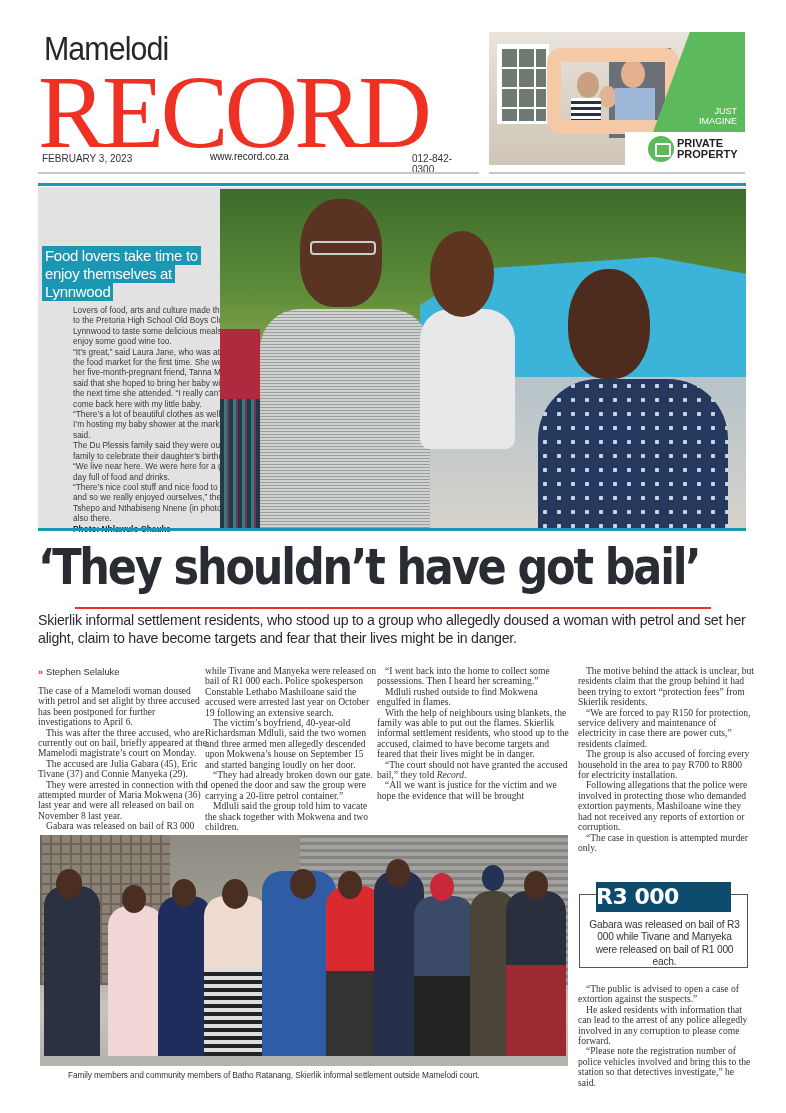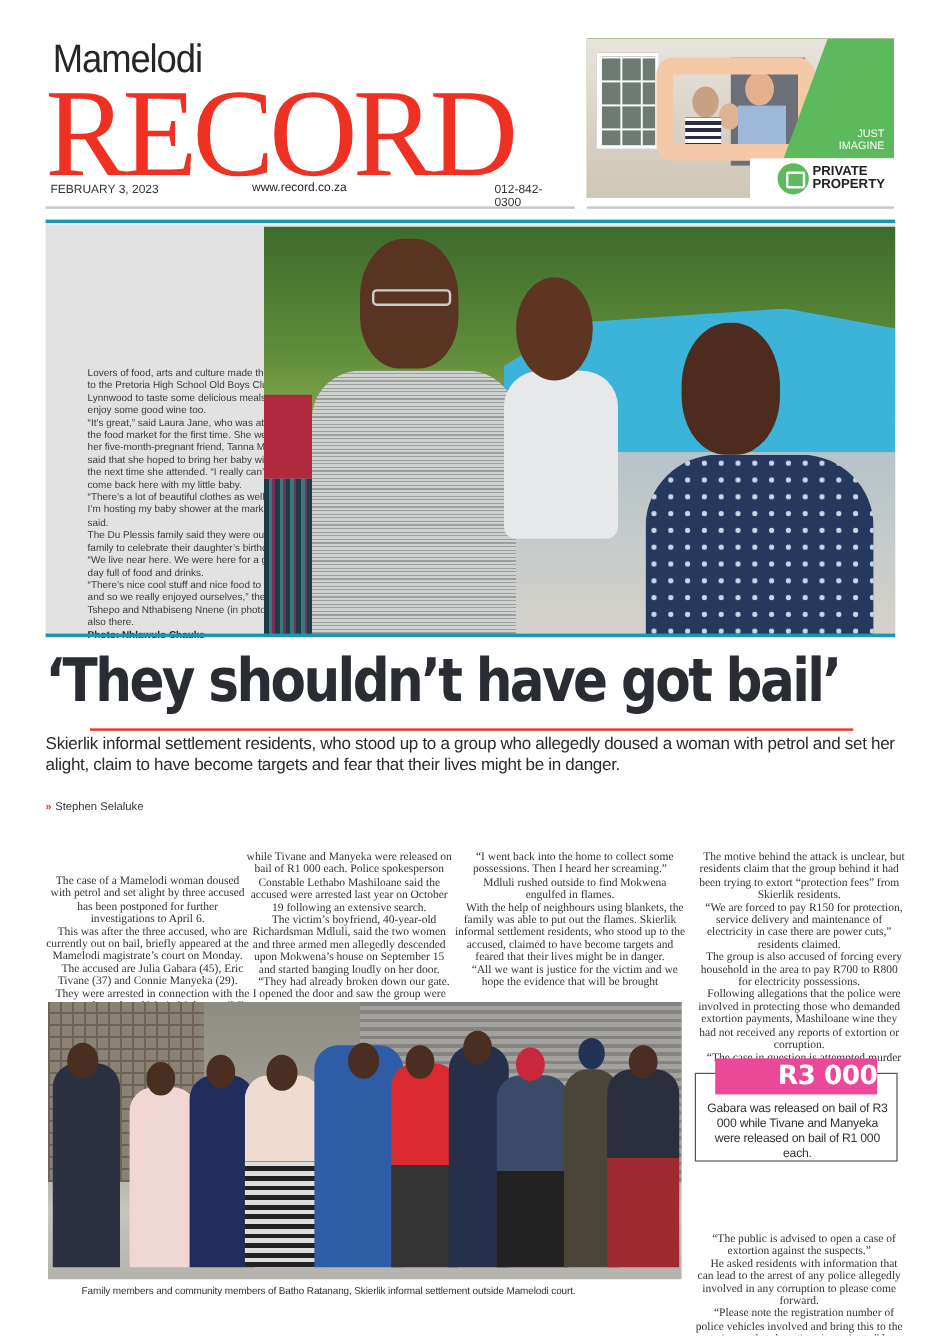--- a/index.html
+++ b/index.html
@@ -57,32 +57,32 @@
   .p-cloth { left: 0; top: 210px; width: 60px; height: 131px; background: repeating-linear-gradient(90deg, #1f3b4a 0 4px, #3b7a7c 4px 7px, #7a2f5a 7px 9px); }
 
   
   .headline { position: absolute; left: 38px; top: 538px; width: 710px; font-family: "DejaVu Sans", sans-serif; font-weight: bold; font-size: 50px; line-height: 58px; color: #2a2c33; letter-spacing: -2.5px; transform: scaleX(0.86); transform-origin: left; white-space: nowrap; }
   .red-rule { position: absolute; left: 75px; top: 607px; width: 636px; height: 2px; background: #ef3124; }
   .standfirst { position: absolute; left: 38px; top: 612px; width: 712px; font-family: "Liberation Sans", sans-serif; font-size: 14.2px; line-height: 17.5px; color: #2a2a2a; letter-spacing: -0.25px; }
 
   
   .byline { position: absolute; left: 38px; top: 666px; font-size: 9.4px; color: #333; }
   .byline-icon { color: #ef3124; font-weight: bold; font-size: 9px; margin-right: 3px; }
-  .col { position: absolute; font-family: "Liberation Serif", serif; font-size: 9.6px; line-height: 10.4px; color: #333; text-align: center; margin-top: 44px; }
+  .col { position: absolute; font-family: "Liberation Serif", serif; font-size: 9.6px; line-height: 10.4px; color: #333; text-align: left; }
   .col p { margin: 0; }
   .col p.i { text-indent: 8px; }
   .col1 { left: 38px; top: 686px; width: 170px; }
   .col2 { left: 205px; top: 666px; width: 172px; }
   .col3 { left: 377px; top: 666px; width: 196px; }
   .col4 { left: 578px; top: 666px; width: 176px; }
   .col4b { left: 578px; top: 984px; width: 176px; }
 
   
   .factbox { position: absolute; left: 579px; top: 894px; width: 169px; height: 74px; border: 1px solid #555; }
-  .factbox-tag { position: absolute; left: 16px; top: -13px; width: 135px; height: 30px; background: #ec4899; color: #fff; font-family: "DejaVu Sans", sans-serif; font-weight: bold; font-size: 22px; line-height: 30px; text-align: right; transform: scaleX(1); letter-spacing: -0.5px; }
+  .factbox-tag { position: absolute; left: 16px; top: -13px; width: 135px; height: 30px; background: #0c4a6e; color: #fff; font-family: "DejaVu Sans", sans-serif; font-weight: bold; font-size: 22px; line-height: 30px; text-align: left; transform: scaleX(1); letter-spacing: -0.5px; }
   .factbox-text { position: absolute; left: 6px; top: 24px; width: 157px; font-size: 10.2px; line-height: 12.4px; text-align: center; color: #333; letter-spacing: -0.2px; }
 
   
   .group-photo { position: absolute; left: 40px; top: 835px; width: 528px; height: 231px; overflow: hidden;
     background: linear-gradient(180deg, #8f8c83 0%, #a5a299 50%, #c8c5bf 75%, #b4b2ad 100%); }
   .gp-fence { position: absolute; left: 0; top: 0; width: 130px; height: 150px; background: repeating-linear-gradient(90deg, #6e655a 0 2px, transparent 2px 10px), repeating-linear-gradient(0deg, #6e655a 0 2px, #8b8275 2px 10px); }
   .gp-shutter { position: absolute; left: 260px; top: 0; width: 268px; height: 150px; background: repeating-linear-gradient(0deg, #858480 0 3px, #a3a29e 3px 7px); }
   .gp-person { position: absolute; bottom: 10px; border-radius: 20px 20px 0 0; }
   .gp-head { position: absolute; border-radius: 50%; background: #4a2e22; }
   .caption { position: absolute; left: 40px; top: 1070px; font-size: 8.3px; color: #333; letter-spacing: -0.1px; padding-left: 28px; }
@@ -123,20 +123,21 @@
   <div class="ad-logo"></div>
   <div class="ad-brand">
     <div>PRIVATE</div>
     <div>PROPERTY</div>
   </div>
 </div>
 <div class="rule-grey" style="left:489px; top:172px; width:256px;"></div>
 
 <div class="teal-rule" style="top:183px;"></div>
 <div class="feature">
+  <div class="feature-title"><span>Food lovers take time to enjoy themselves at Lynnwood</span></div>
   <div class="feature-body">
     <p>Lovers of food, arts and culture made their way to the Pretoria High School Old Boys Club in Lynnwood to taste some delicious meals and enjoy some good wine too.</p>
     <p>“It’s great,” said Laura Jane, who was attending the food market for the first time. She went with her five-month-pregnant friend, Tanna May, who said that she hoped to bring her baby with her the next time she attended. “I really can’t wait to come back here with my little baby.</p>
     <p>“There’s a lot of beautiful clothes as well and I’m hosting my baby shower at the market,” she said.</p>
     <p>The Du Plessis family said they were out as a family to celebrate their daughter’s birthday. “We live near here. We were here for a good day full of food and drinks.</p>
     <p>“There’s nice cool stuff and nice food to try out and so we really enjoyed ourselves,” they said. Tshepo and Nthabiseng Nnene (in photo) were also there.</p>
     <p class="feature-credit">Photo: Nhlawulo Chauke</p>
   </div>
   <div class="feature-photo">
     <div class="tent"></div>
@@ -173,27 +174,28 @@
   <p>while Tivane and Manyeka were released on bail of R1 000 each. Police spokesperson Constable Lethabo Mashiloane said the accused were arrested last year on October 19 following an extensive search.</p>
   <p class="i">The victim’s boyfriend, 40-year-old Richardsman Mdluli, said the two women and three armed men allegedly descended upon Mokwena’s house on September 15 and started banging loudly on her door.</p>
   <p class="i">“They had already broken down our gate. I opened the door and saw the group were carrying a 20-litre petrol container.”</p>
   <p class="i">Mdluli said the group told him to vacate the shack together with Mokwena and two children.</p>
 </div>
 
 <div class="col col3">
   <p class="i">“I went back into the home to collect some possessions. Then I heard her screaming.”</p>
   <p class="i">Mdluli rushed outside to find Mokwena engulfed in flames.</p>
   <p class="i">With the help of neighbours using blankets, the family was able to put out the flames. Skierlik informal settlement residents, who stood up to the accused, claimed to have become targets and feared that their lives might be in danger.</p>
+  <p class="i"><span>“The court should not have granted the accused bail,” they told </span><em>Record</em><span>.</span></p>
   <p class="i">“All we want is justice for the victim and we hope the evidence that will be brought</p>
 </div>
 
 <div class="col col4">
   <p class="i">The motive behind the attack is unclear, but residents claim that the group behind it had been trying to extort “protection fees” from Skierlik residents.</p>
   <p class="i">“We are forced to pay R150 for protection, service delivery and maintenance of electricity in case there are power cuts,” residents claimed.</p>
-  <p class="i">The group is also accused of forcing every household in the area to pay R700 to R800 for electricity possessions.</p>
+  <p class="i">The group is also accused of forcing every household in the area to pay R700 to R800 for electricity installation.</p>
   <p class="i">Following allegations that the police were involved in protecting those who demanded extortion payments, Mashiloane wine they had not received any reports of extortion or corruption.</p>
   <p class="i">“The case in question is attempted murder only.</p>
 </div>
 
 <div class="factbox">
   <div class="factbox-tag">R3 000</div>
   <div class="factbox-text">Gabara was released on bail of R3 000 while Tivane and Manyeka were released on bail of R1 000 each.</div>
 </div>
 
 <div class="col col4b">

